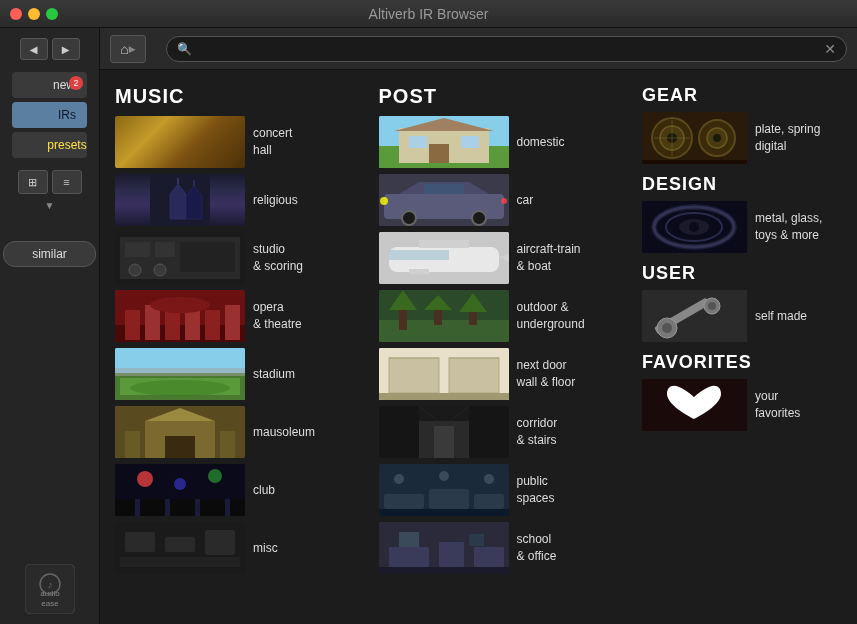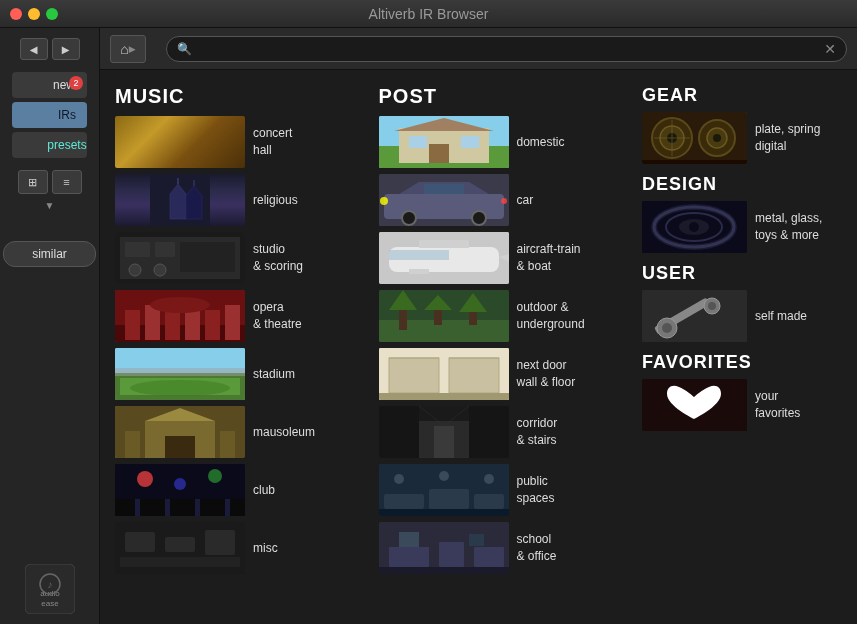--- a/index.html
+++ b/index.html
@@ -89,21 +89,21 @@
     .sidebar-btn.news {
       background: #3a3a3a;
       color: #ddd;
     }
     .sidebar-btn.irs {
       background: #5a7fa0;
       color: #0f172a;
     }
     .sidebar-btn.presets {
       background: #3a3a3a;
-      color: #5eead4;
+      color: #fde047;
     }
     .badge {
       position: absolute;
       right: 4px;
       top: 4px;
       background: #e04040;
       color: #fff;
       font-size: 9px;
       width: 14px;
       height: 14px;

